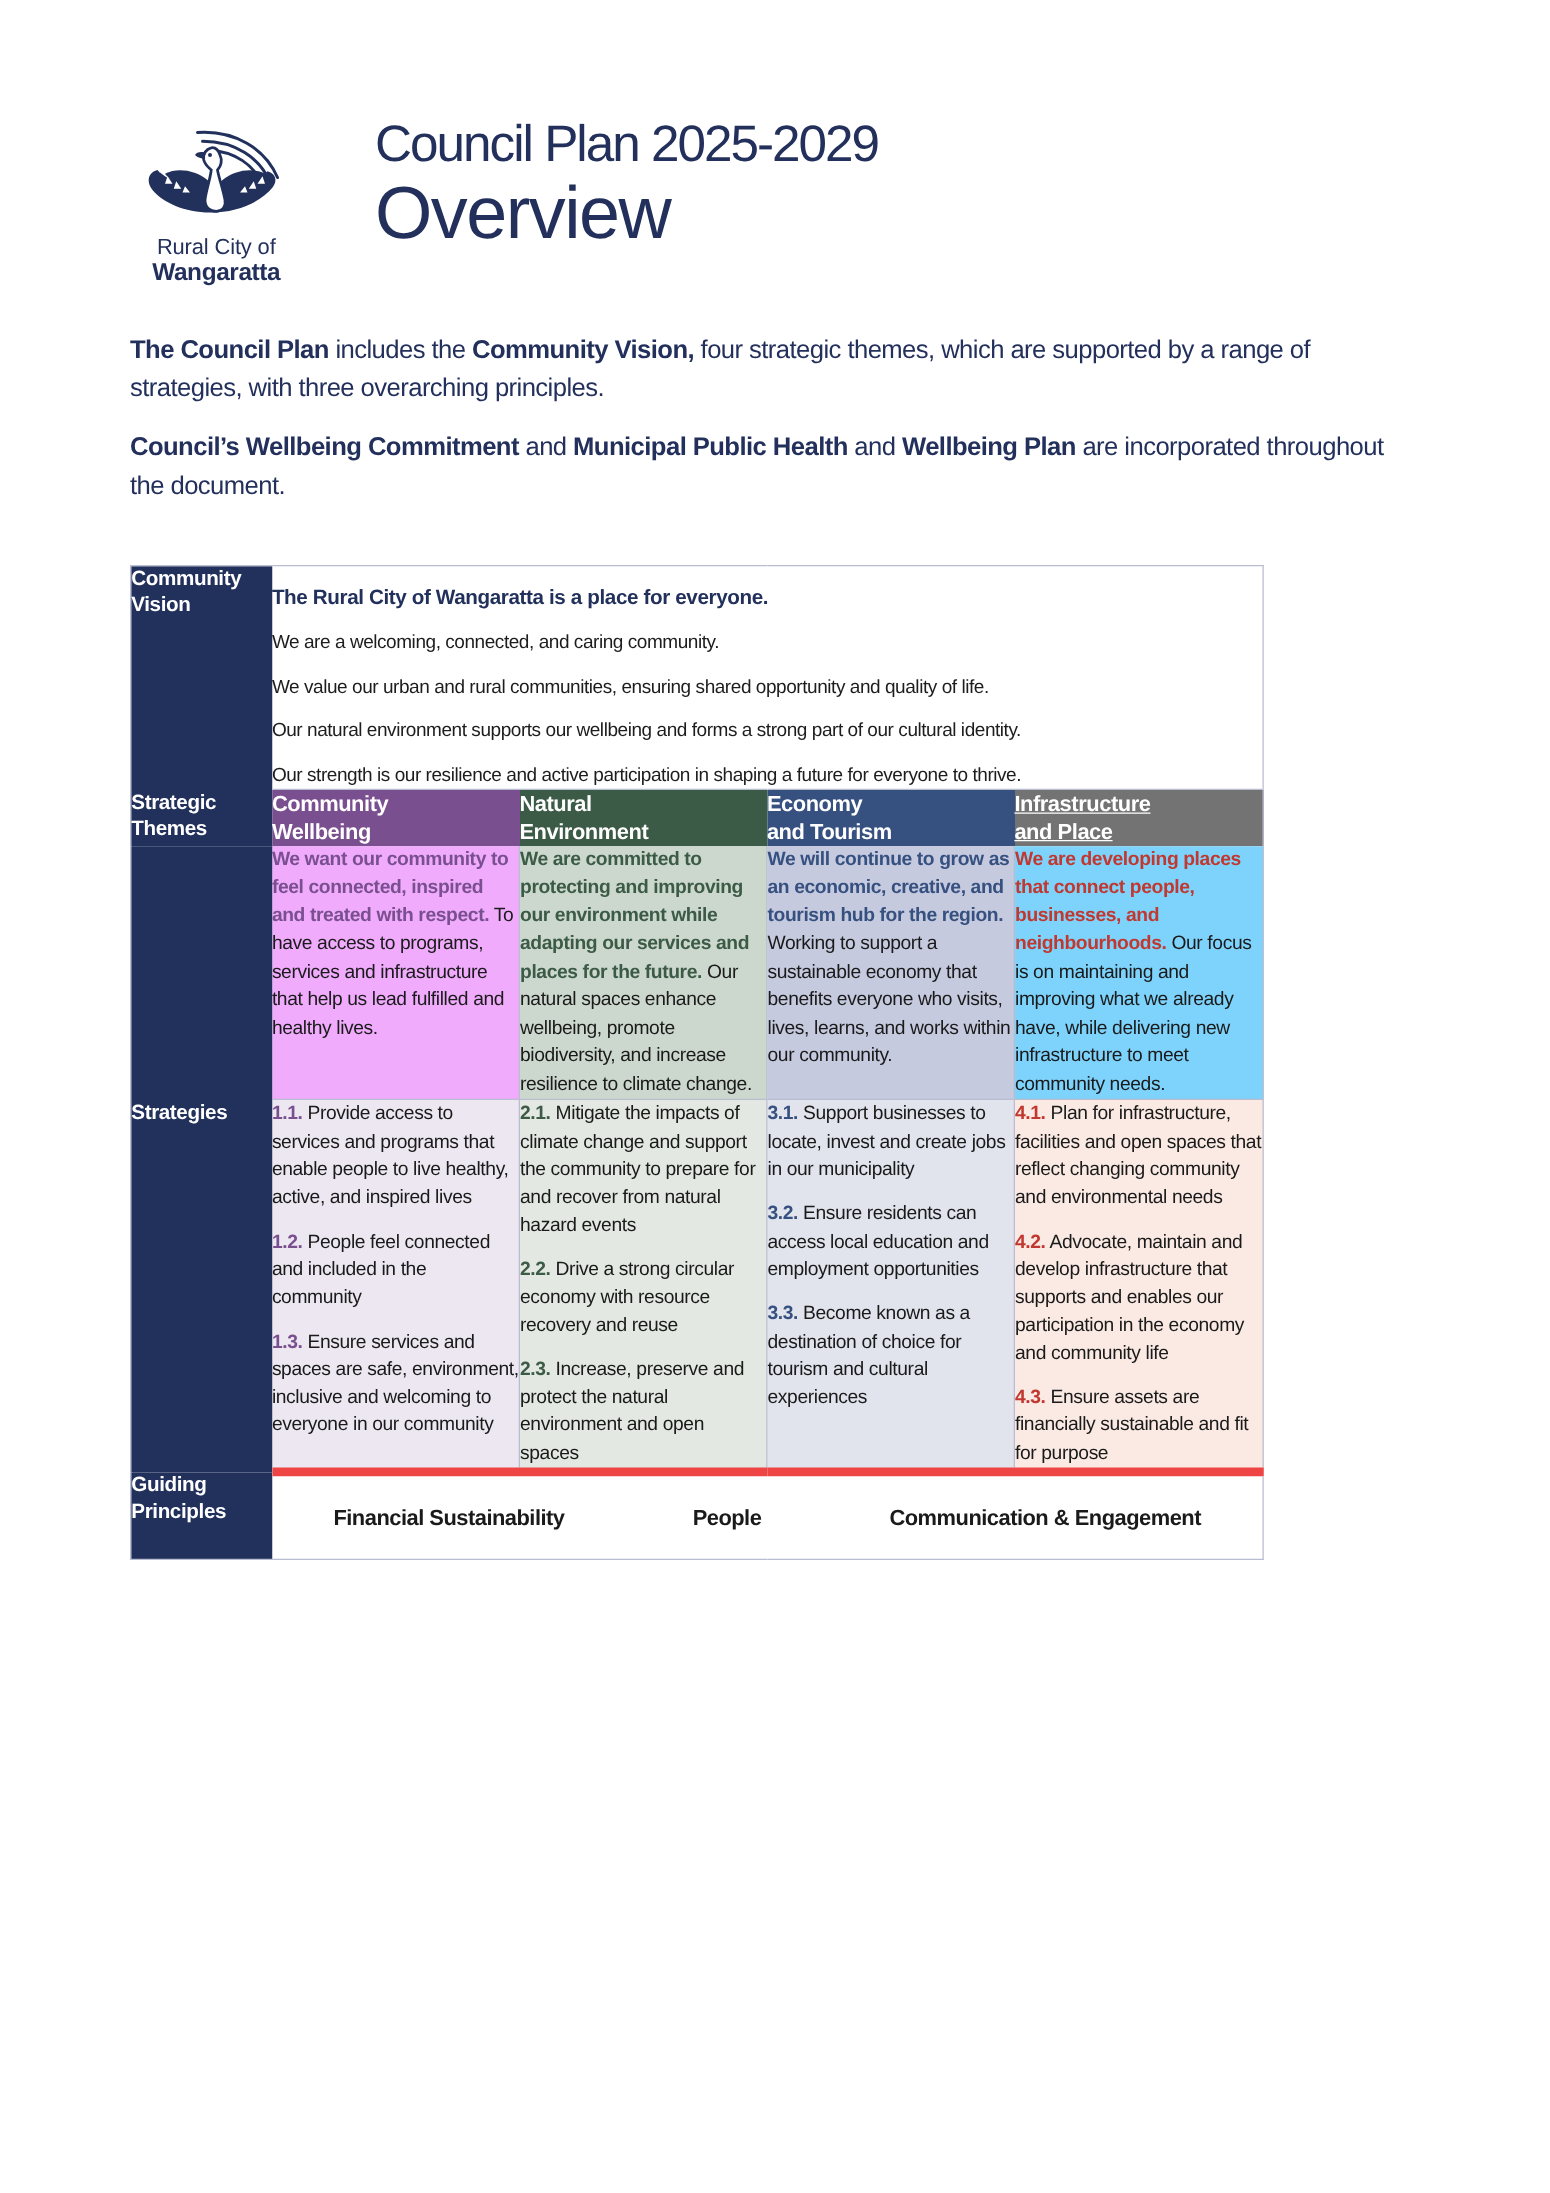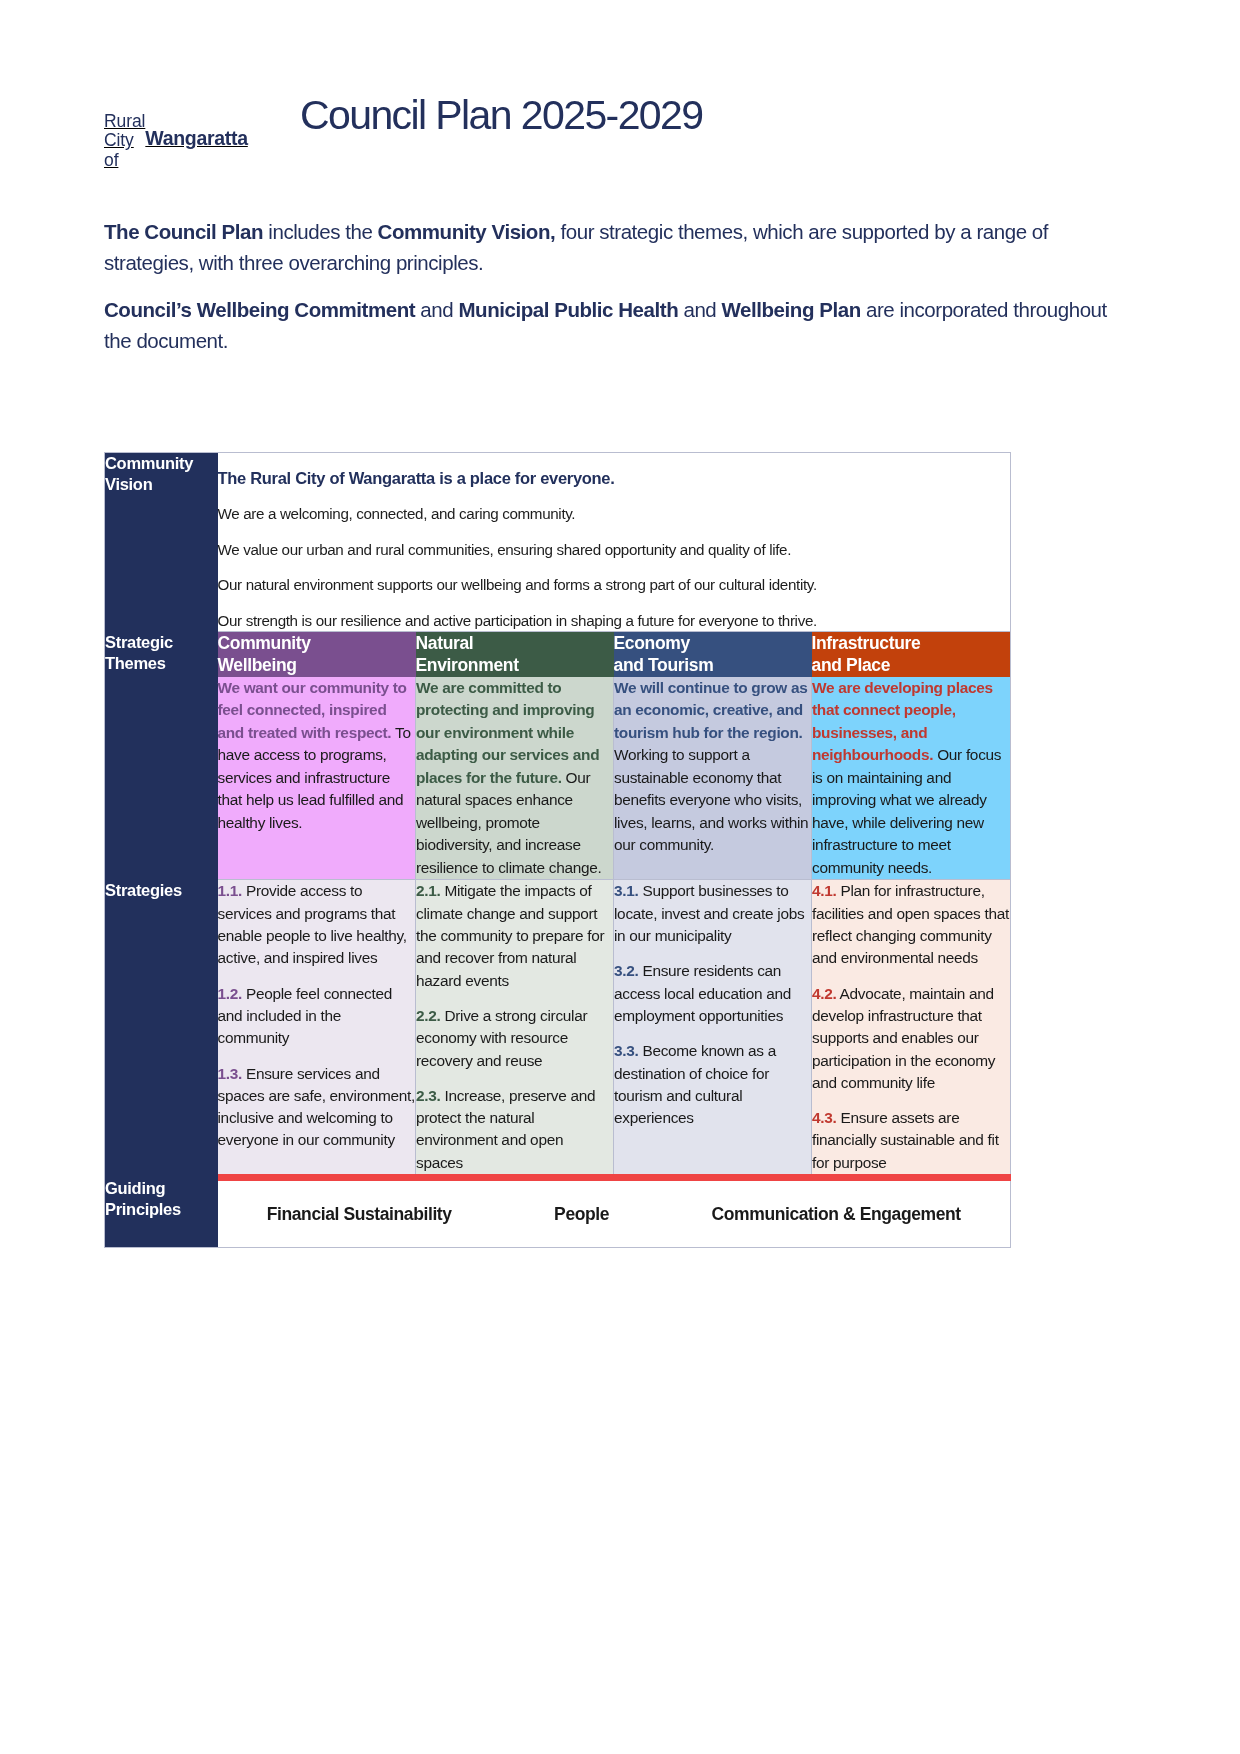--- a/index.html
+++ b/index.html
@@ -19,24 +19,23 @@
   
   .header {
     display: flex;
     align-items: flex-start;
     padding: 86px 0 0 104px;
   }
   .logo-block {
     width: 138px;
     flex: 0 0 138px;
     display: flex;
-    flex-direction: row;
+    flex-direction: column;
     align-items: center;
     padding-top: 8px;
-    text-decoration: underline;
   }
   .logo-mark { width: 130px; height: 88px; display:block; }
   .logo-line1 {
     font-size: 17.5px;
     color: #23305c;
     font-weight: 400;
     letter-spacing: -0.1px;
     margin-top: 6px;
     line-height: 1.1;
   }
@@ -215,20 +214,21 @@
         <path d="M62 24 C57 25 54 29 55 34 C56 38 59 40 61 42 C60 50 57 58 56 66 C56 72 60 75 65 75
                  C70 75 73 71 72 66 C70 56 67 48 66 42 C69 39 70 34 68 30 C67 27 65 24 62 24 Z" fill="#fff" stroke="#22305c" stroke-width="2.2"></path>
         <path d="M56 28 C52 27 49 28 48 30 C50 32 53 33 56 33" fill="#22305c"></path>
         <circle cx="60" cy="30" r="1.6" fill="#22305c"></circle>
       </svg>
       <div class="logo-line1">Rural City of</div>
       <div class="logo-line2">Wangaratta</div>
     </div>
     <div class="title-block">
       <div class="title-l1">Council Plan 2025-2029</div>
+      <div class="title-l2">Overview</div>
     </div>
   </div>
 
   <div class="intro">
     <p><b>The Council Plan</b><span> includes the </span><b>Community Vision,</b><span> four strategic themes, which are supported by a range  of strategies, with three overarching principles.</span></p>
     <p><b>Council’s Wellbeing Commitment</b><span> and </span><b>Municipal Public Health</b><span> and </span><b>Wellbeing Plan</b><span> are incorporated throughout the document.</span></p>
   </div>
 
   <table class="matrix">
     <colgroup>
@@ -266,21 +266,21 @@
             <div>Wellbeing</div>
           </td>
       <td id="th1" class="theme-head" style="background: rgb(60, 91, 70);">
             <div>Natural</div>
             <div>Environment</div>
           </td>
       <td id="th2" class="theme-head" style="background: rgb(54, 80, 127);">
             <div>Economy</div>
             <div>and Tourism</div>
           </td>
-      <td id="th3" class="theme-head" style="background: #c2410c;">
+      <td id="th3" class="theme-head" style="background: #737373; text-decoration: underline;">
             <div>Infrastructure</div>
             <div>and Place</div>
           </td>
     </tr>
 
     <tr>
       <td class="rowlabel"></td>
       <td id="td0" class="theme-desc" style="background: #f0abfc;"><span class="lead" style="color: rgb(122, 79, 143);">We want our community to feel connected, inspired and treated with respect.</span><span> To have access to programs, services and infrastructure that help us lead fulfilled and healthy lives.</span></td>
       <td id="td1" class="theme-desc v-sep" style="background: rgb(204, 215, 205);"><span class="lead" style="color: rgb(60, 91, 70);">We are committed to protecting and improving our environment while adapting our services and places for the future.</span><span> Our natural spaces enhance wellbeing, promote biodiversity, and increase resilience to climate change.</span></td>
       <td id="td2" class="theme-desc v-sep" style="background: rgb(197, 202, 223);"><span class="lead" style="color: rgb(54, 80, 127);">We will continue to grow as an economic, creative, and tourism hub for the region.</span><span> Working to support a sustainable economy that benefits everyone who visits, lives, learns, and works within our community.</span></td>

